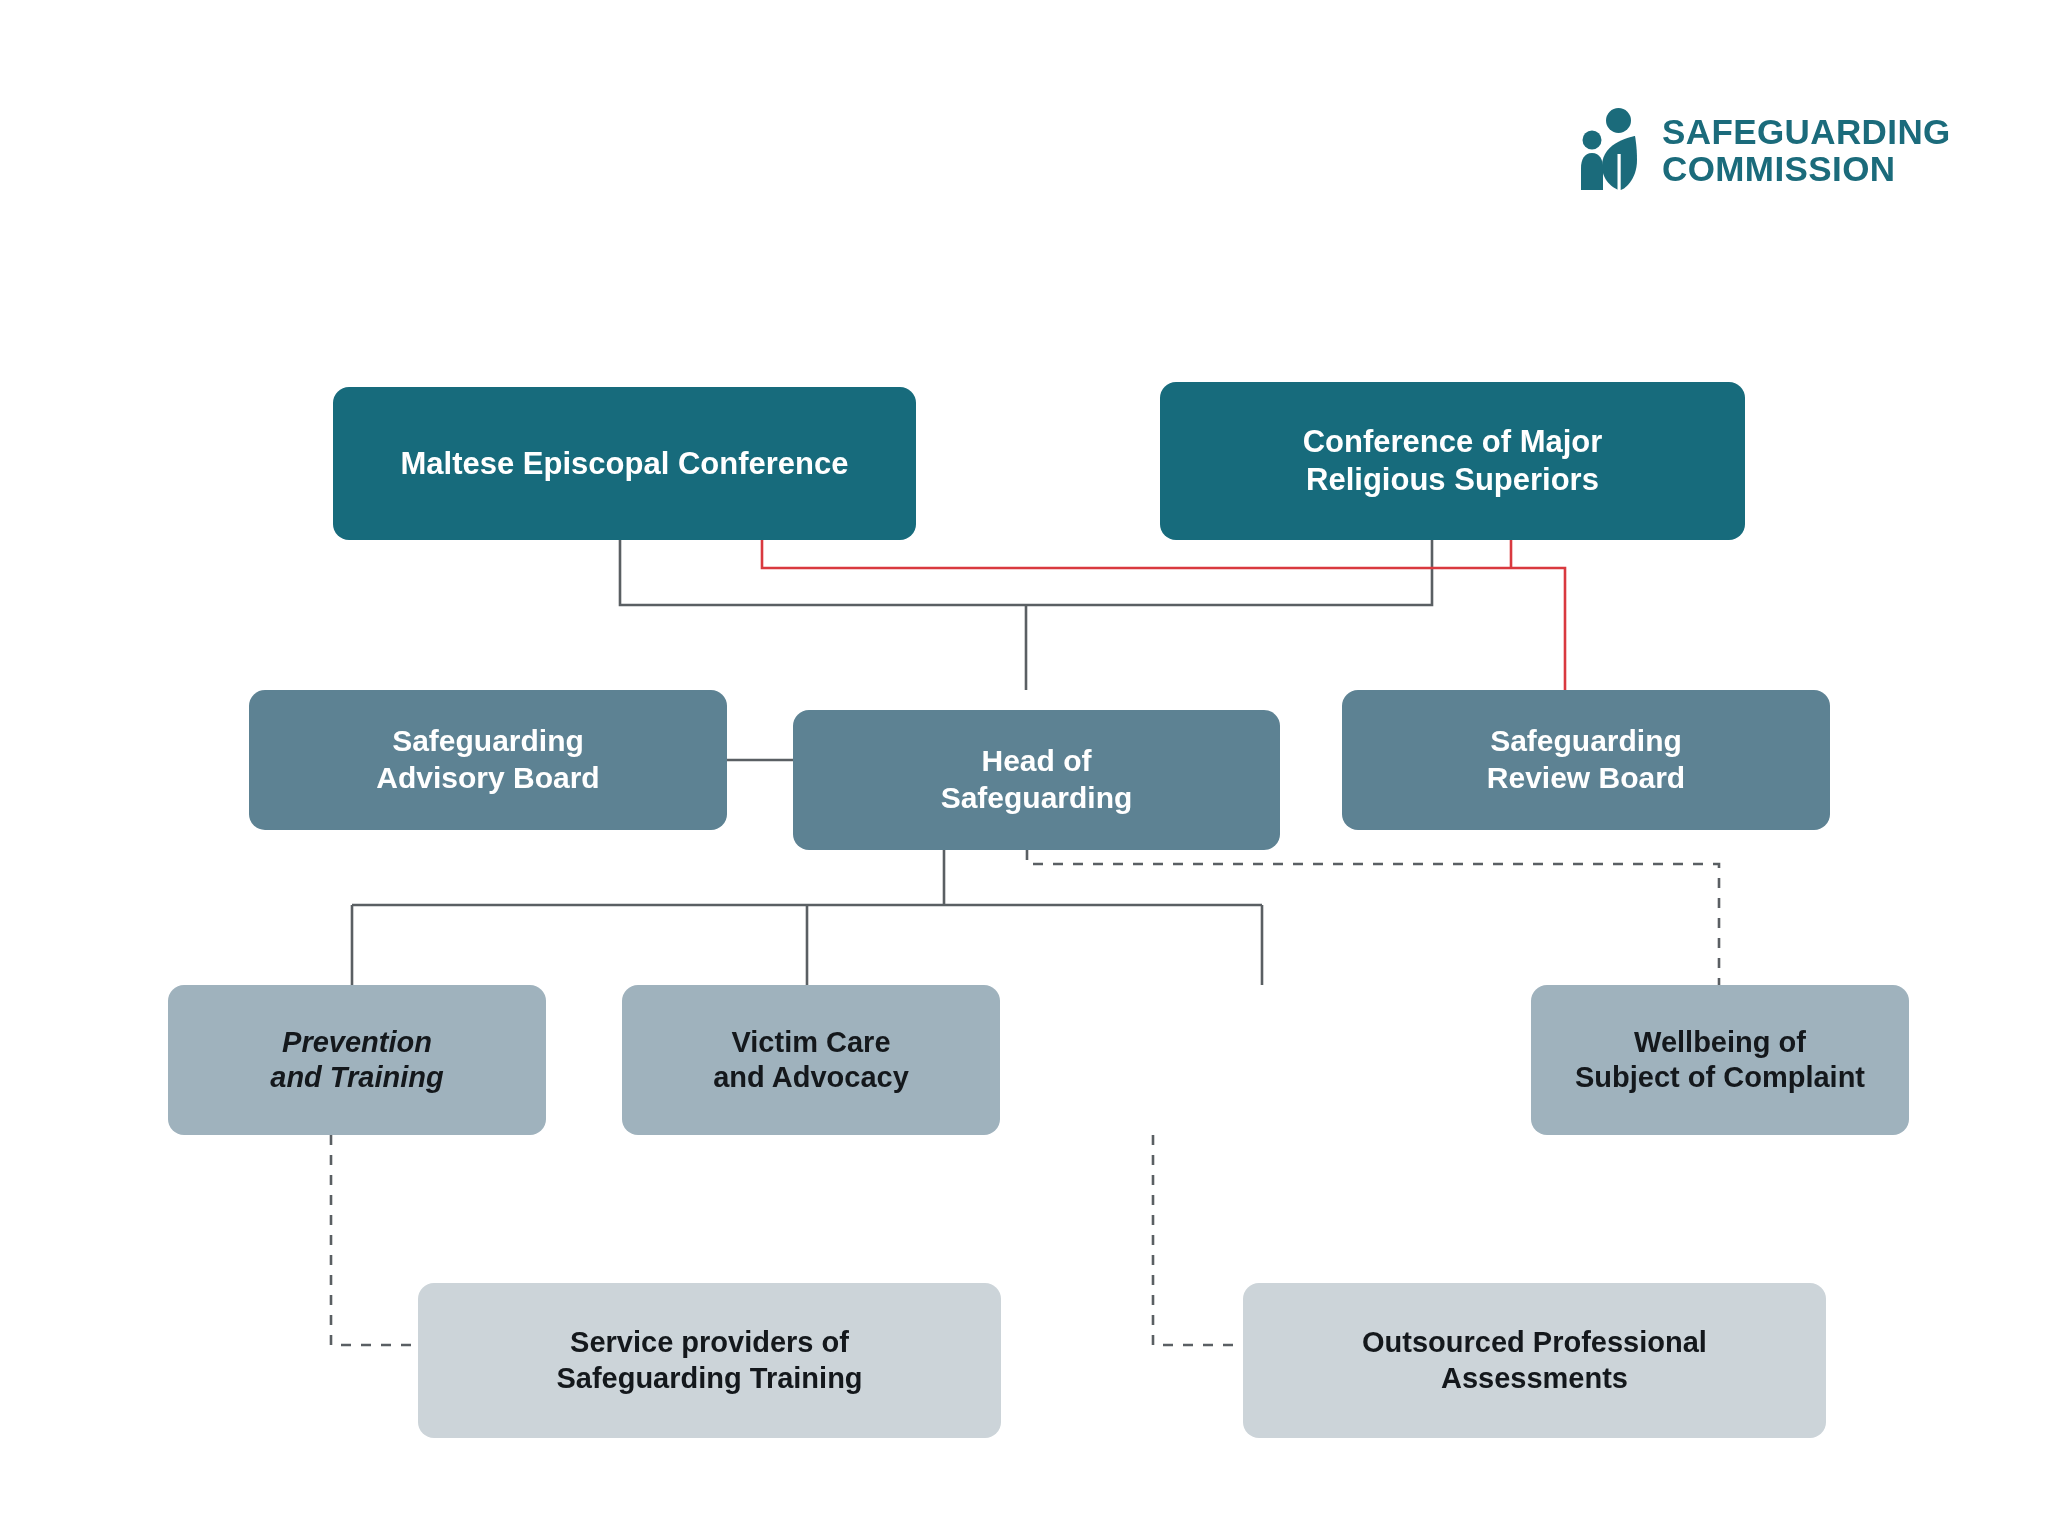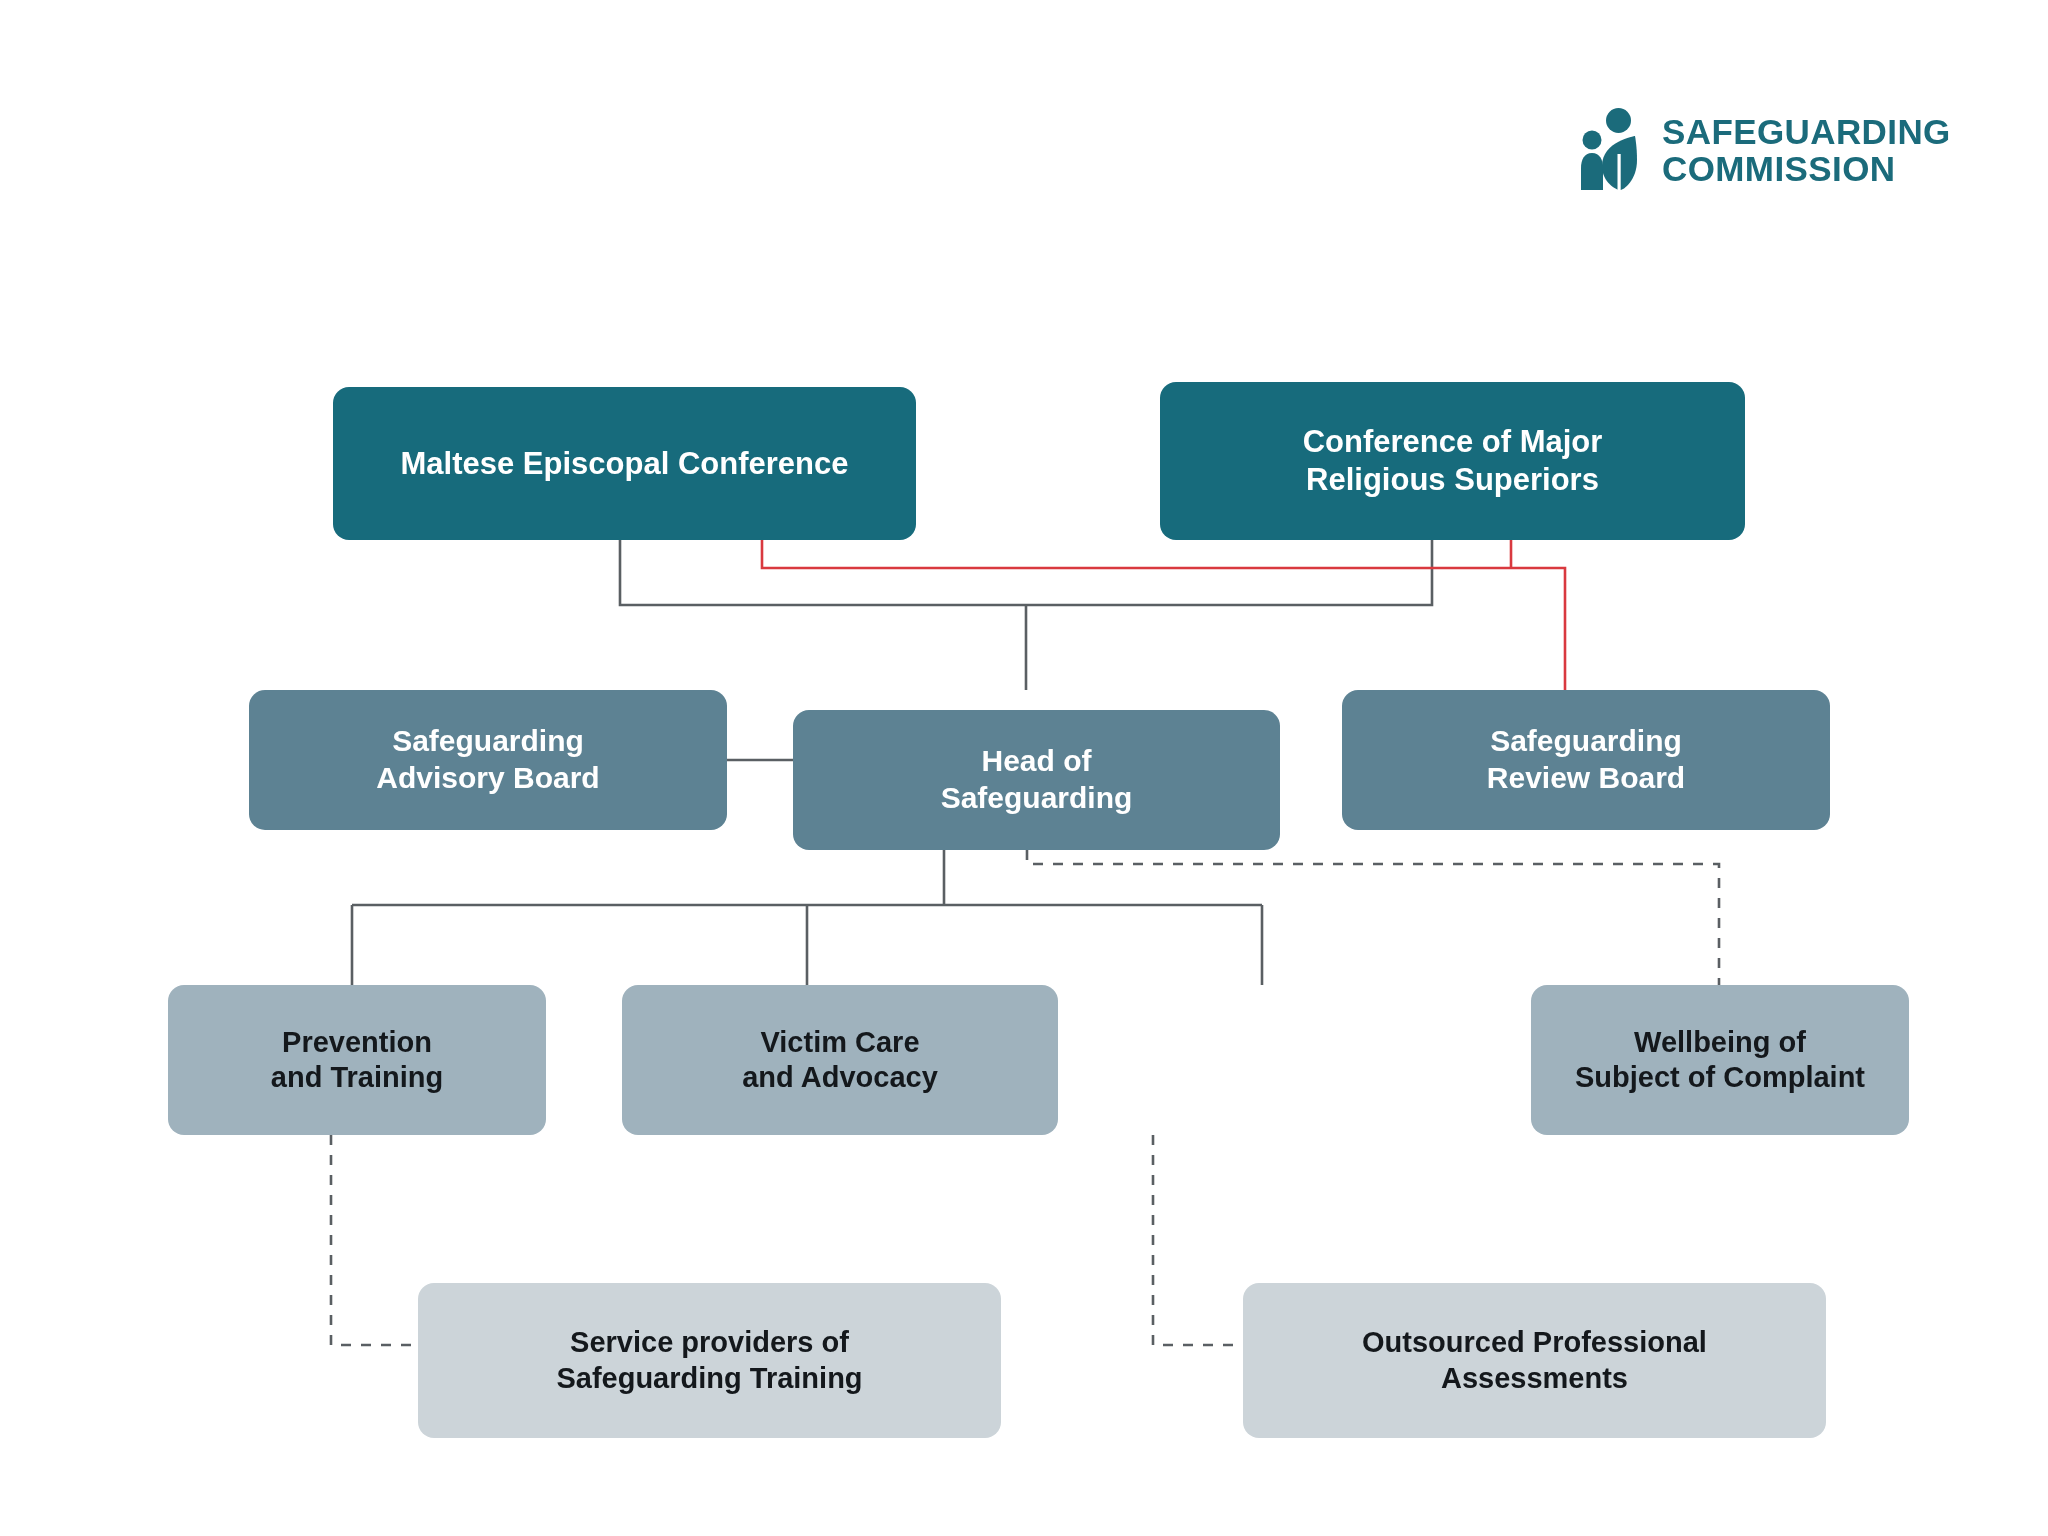--- a/index.html
+++ b/index.html
@@ -165,26 +165,26 @@
   <div class="node tier-mid" style="left:793px; top:690px; width:487px; height:140px;margin-top:20px;">
     <span class="label">Head of
 Safeguarding</span>
   </div>
 
   <div class="node tier-mid" style="left:1342px; top:690px; width:488px; height:140px;">
     <span class="label">Safeguarding
 Review Board</span>
   </div>
 
-  <div class="node tier-unit" style="left:168px; top:985px; width:378px; height:150px;">
+  <div class="node tier-unit" style="left:168px; top:985px; width:378px; height:150px;font-style:italic;">
     <span class="label">Prevention
 and Training</span>
   </div>
 
-  <div class="node tier-unit" style="left:622px; top:985px; width:436px; height:150px;">
+  <div class="node tier-unit" style="left:622px; top:985px; width:378px; height:150px;">
     <span class="label">Victim Care
 and Advocacy</span>
   </div>
 
 
   <div class="node tier-unit" style="left:1531px; top:985px; width:378px; height:150px;">
     <span class="label">Wellbeing of
 Subject of Complaint</span>
   </div>
 

